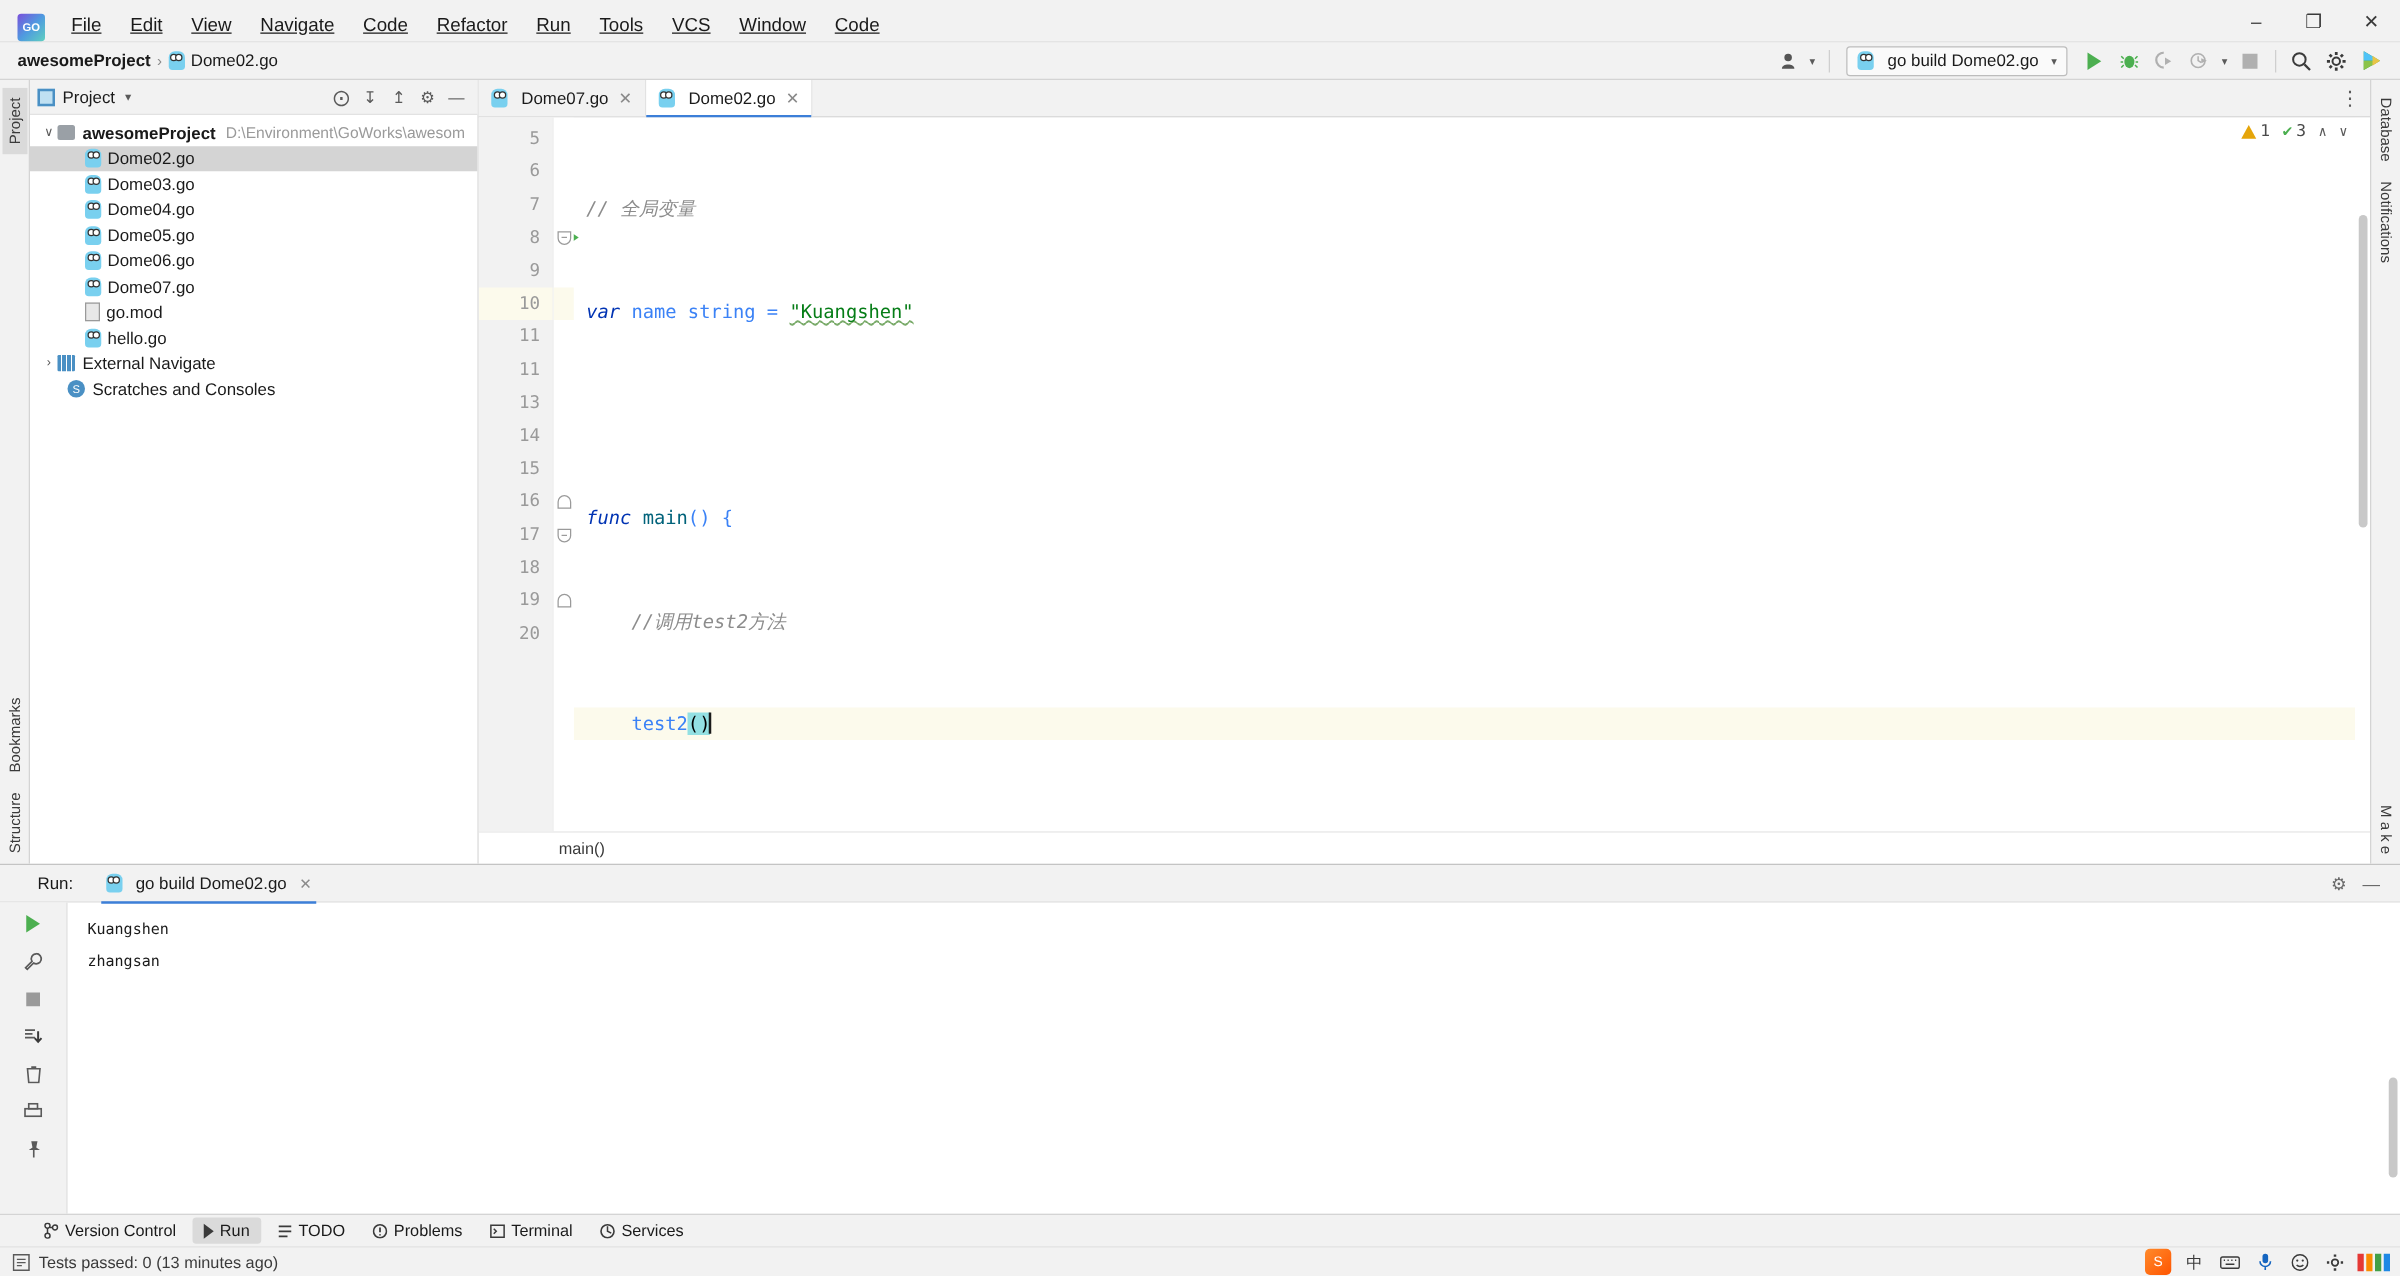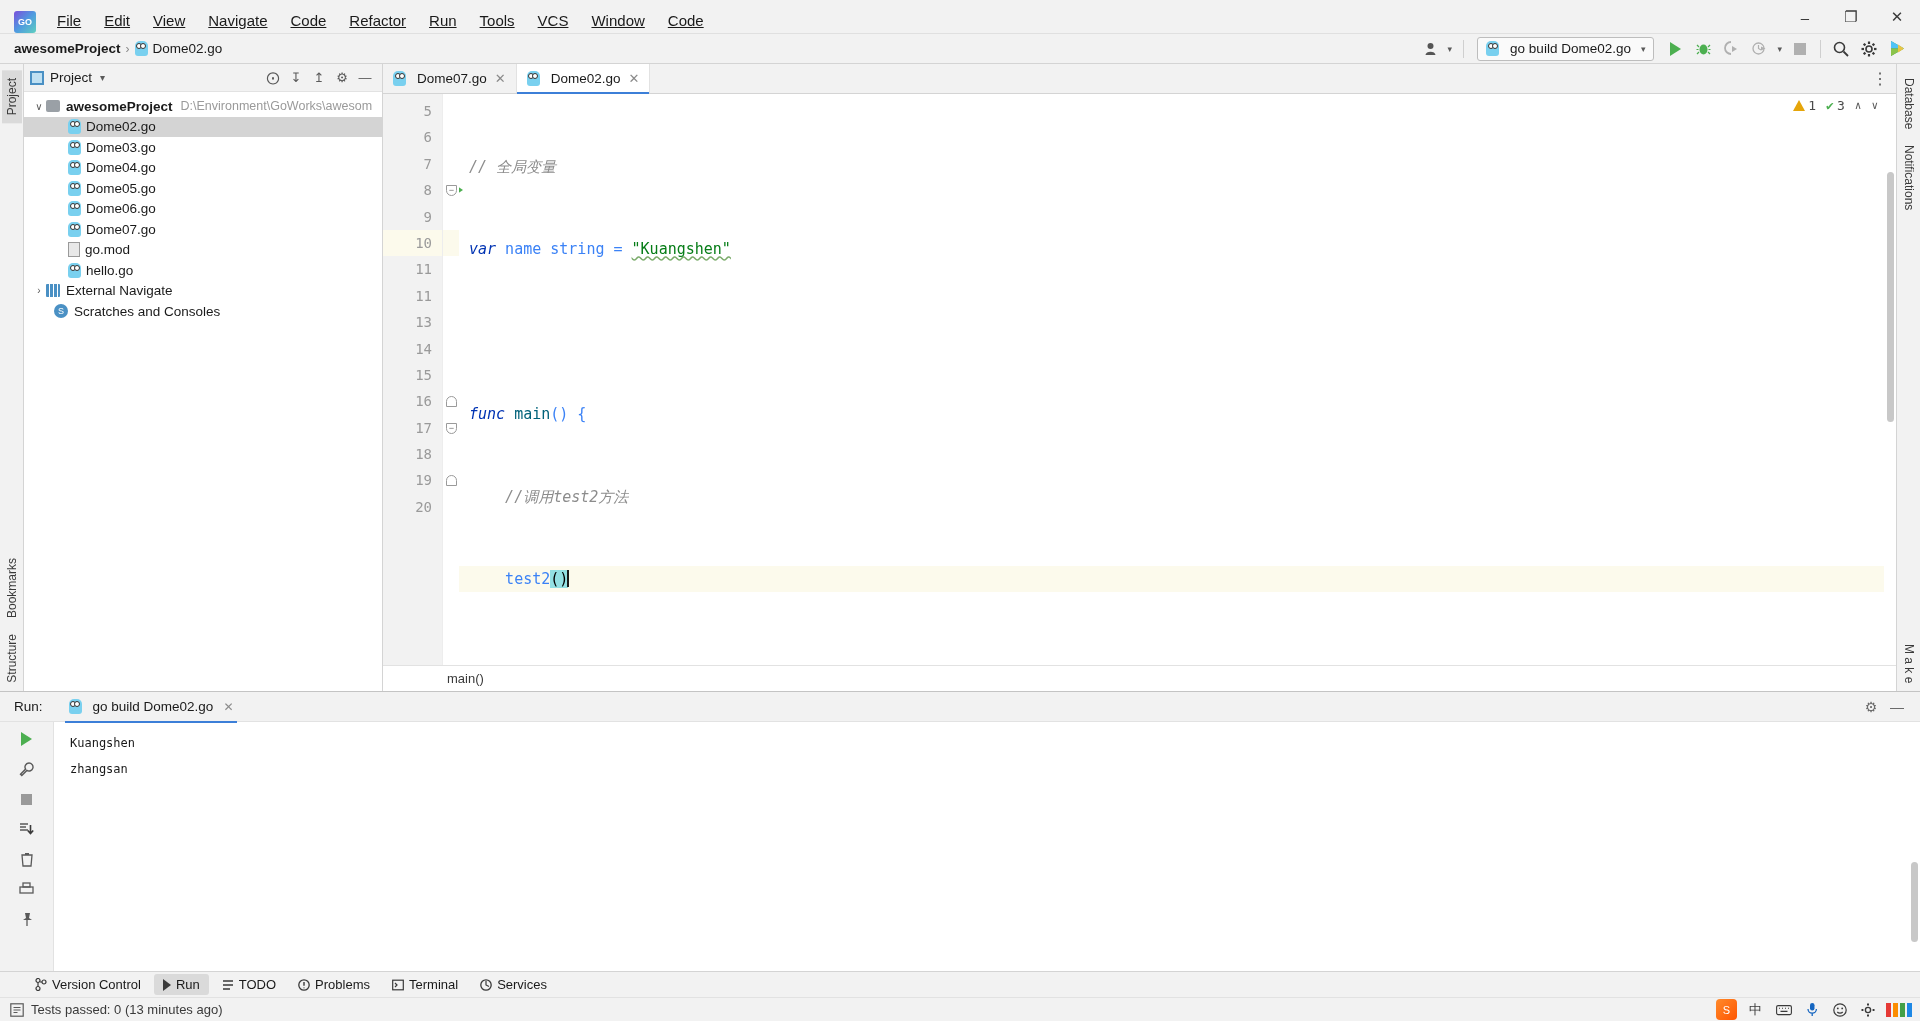--- a/index.html
+++ b/index.html
@@ -210,21 +210,21 @@
     align-items: center; padding-left: 64px; font-size: 13px; color: #3a3a3a; flex: none;
   }
 
   
   .run-panel {
     height: 280px; background: #fff; display: flex; flex-direction: column;
     border-top: 1px solid #c4c4c4; flex: none;
   }
   .run-head {
     height: 30px; background: #f2f2f2; display: flex; align-items: center;
-    padding-left: 14px; border-bottom: 1px solid #e2e2e2; flex: none;
+    padding-left: 30px; border-bottom: 1px solid #e2e2e2; flex: none;
   }
   .run-label { font-size: 13.5px; color: #1a1a1a; margin-right: 18px; }
   .run-tab {
     display: flex; align-items: center; gap: 6px; font-size: 13.5px; color: #1a1a1a;
     padding: 4px 8px; position: relative;
   }
   .run-tab.active::after {
     content: ""; position: absolute; left: 4px; right: 4px; bottom: -5px; height: 2.5px; background: #3c7fd8;
   }
   .run-head-right { margin-left: auto; display: flex; align-items: center; gap: 4px; padding-right: 12px; color: #5a5a5a; }

